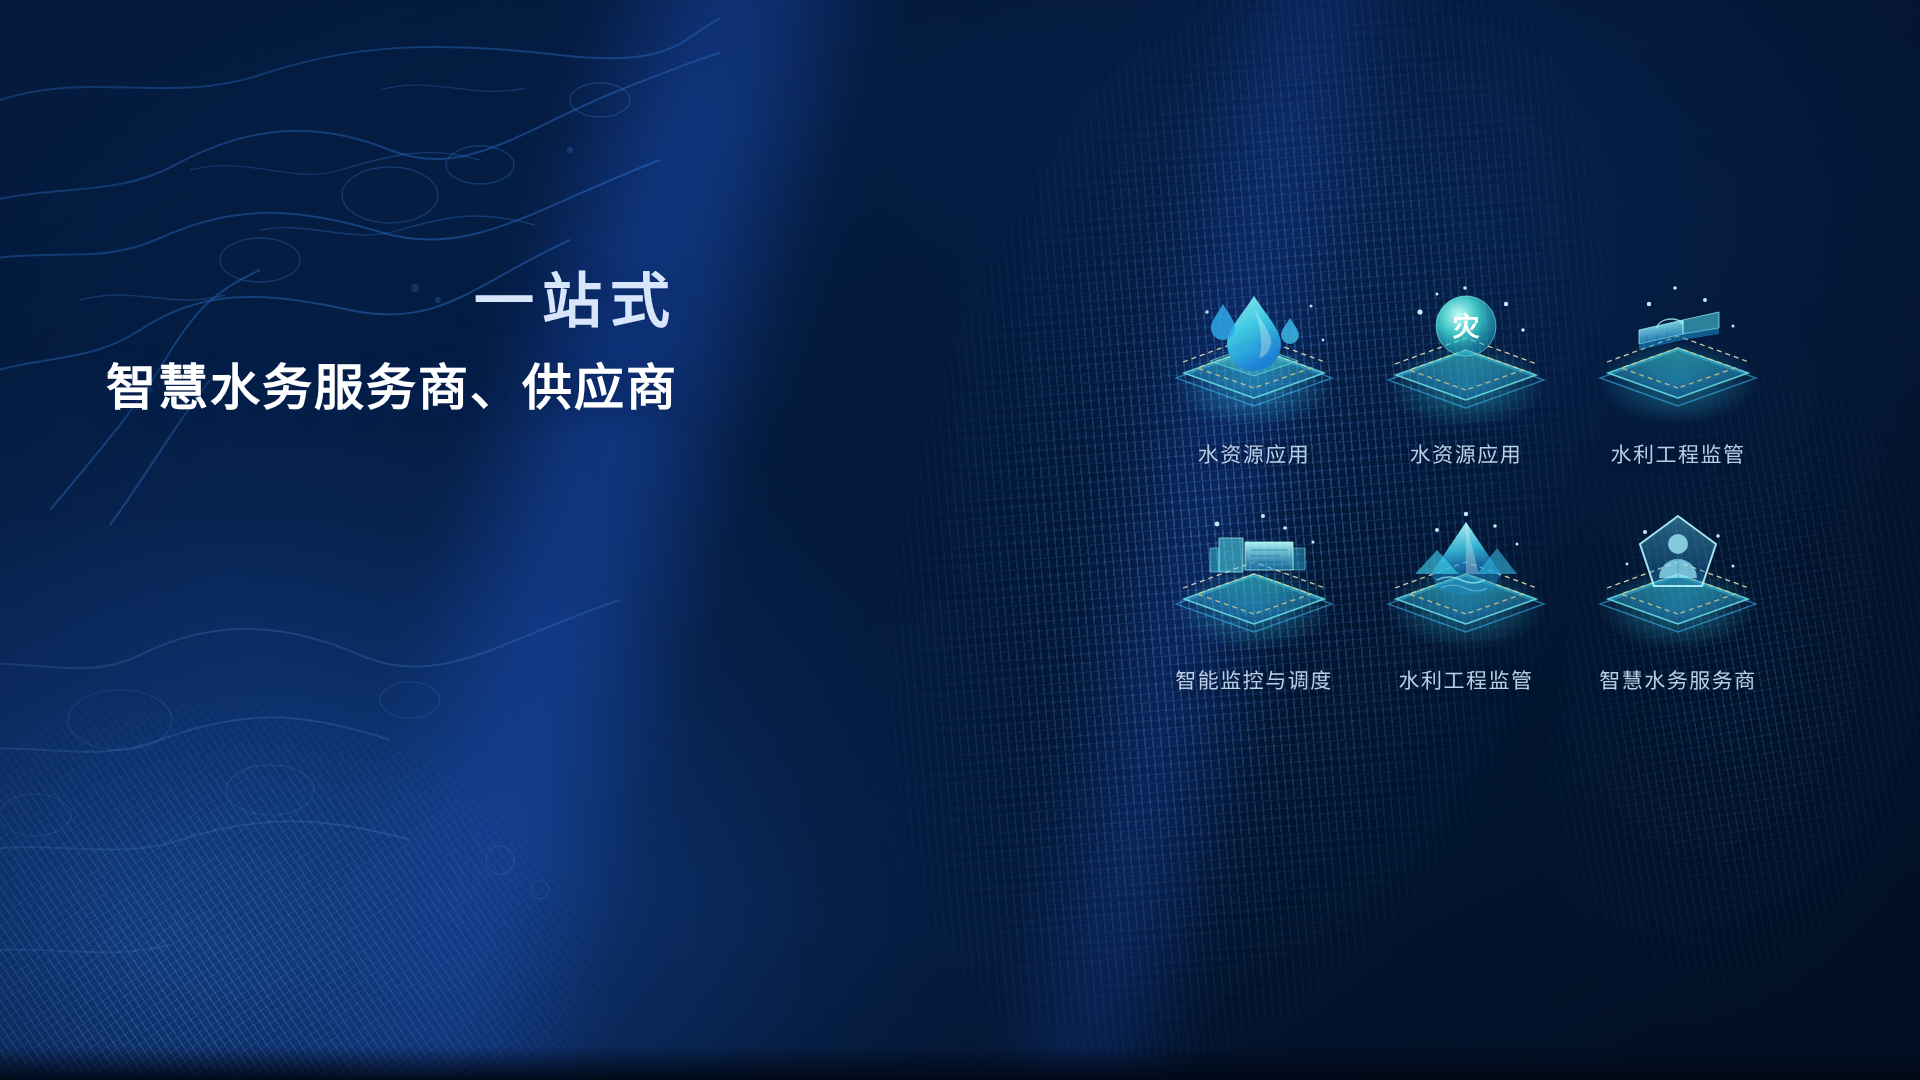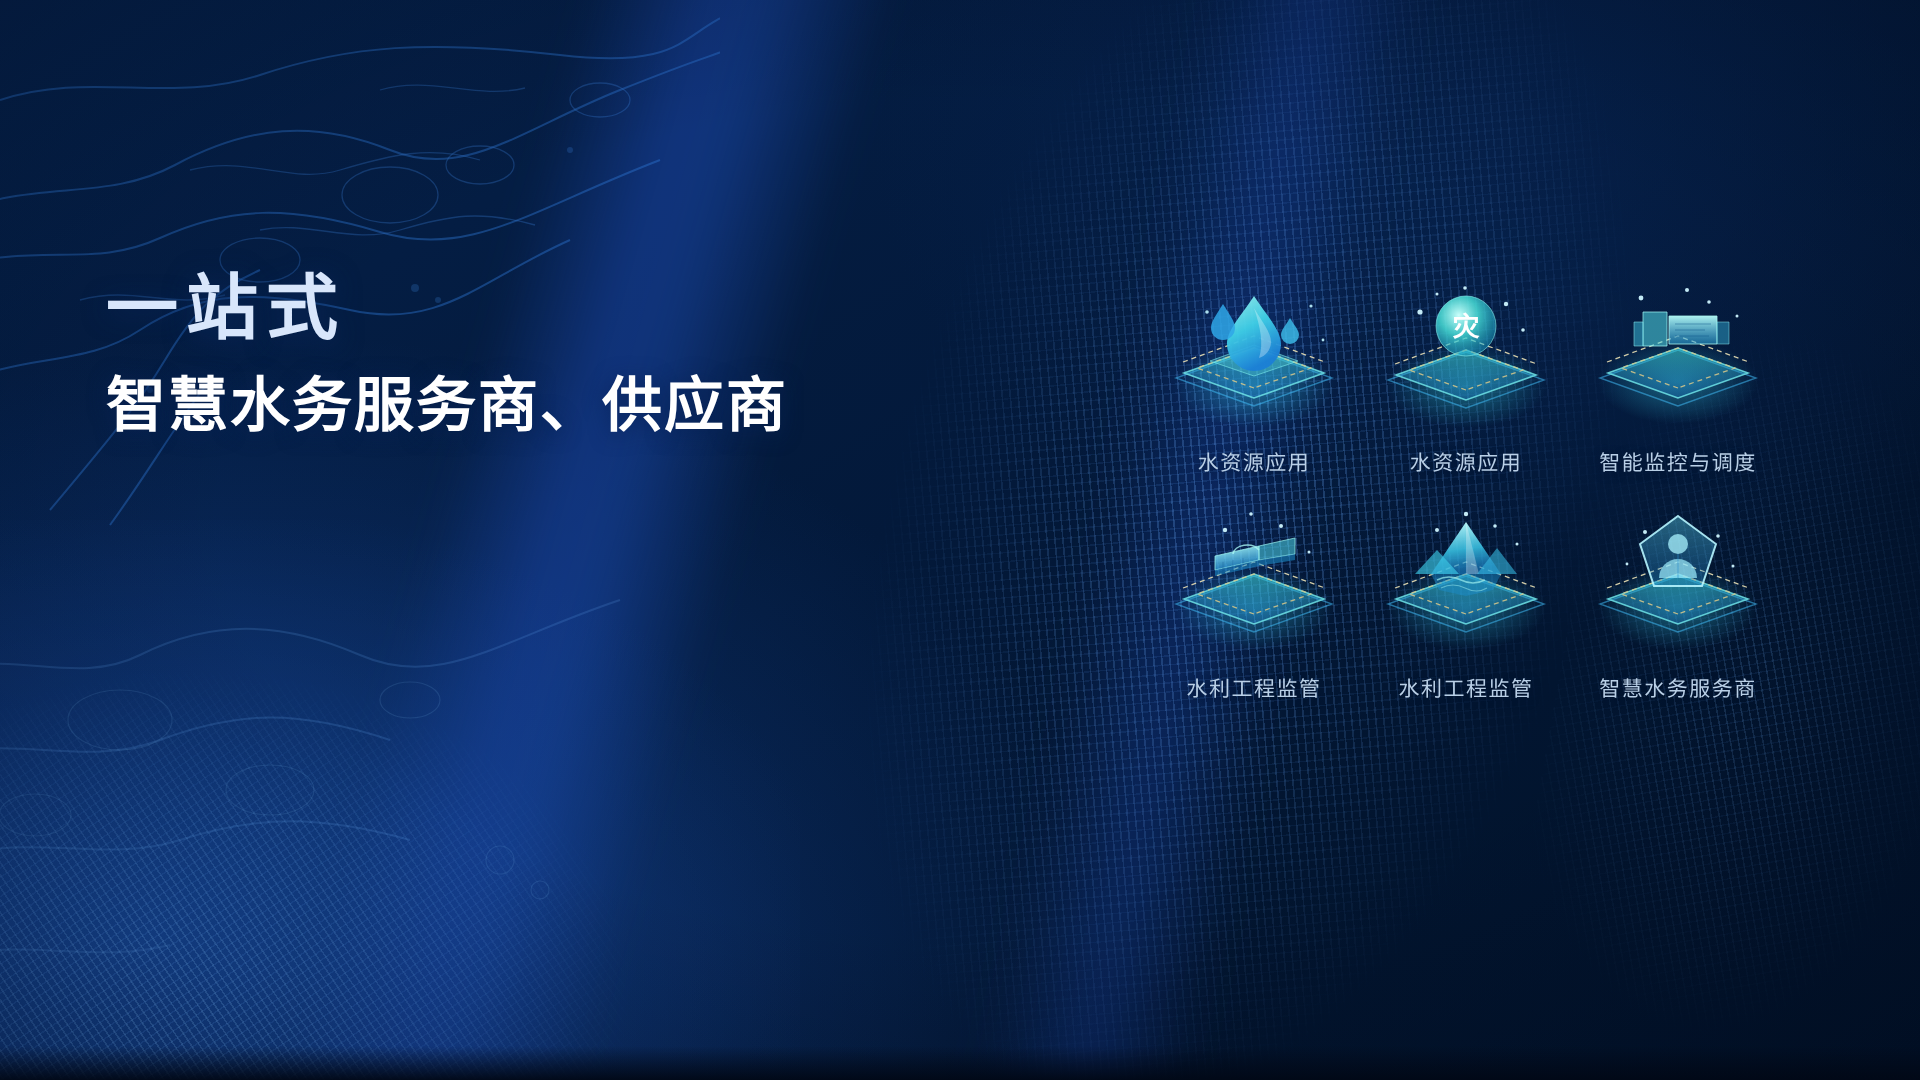--- a/index.html
+++ b/index.html
@@ -111,31 +111,32 @@
   }
 
   
   .headline {
     position: absolute;
     left: 106px;
     top: 272px;
     z-index: 8;
   }
   .title-main {
-    font-size: 72px;
+    font-size: 60px;
     line-height: 1.0;
     font-weight: 700;
     letter-spacing: 8px;
     color: #d8e6fb;
     text-shadow: 0 4px 26px rgba(10,40,95,0.75);
     white-space: nowrap;
+    text-align: right;
   }
   .title-sub {
     margin-top: 30px;
-    font-size: 60px;
+    font-size: 50px;
     line-height: 1.05;
     font-weight: 700;
     letter-spacing: 2px;
     color: #ffffff;
     text-shadow: 0 3px 20px rgba(8,34,85,0.8);
     white-space: nowrap;
   }
 
   
   .grid {
@@ -155,21 +156,21 @@
     align-items: center;
     justify-content: flex-start;
   }
   .cell .art {
     width: 182px;
     height: 152px;
     position: relative;
   }
   .cell .art svg { width: 100%; height: 100%; display: block; overflow: visible; }
   .cell .cap {
-    margin-top: 12px;
+    margin-top: 4px;
     font-size: 21px;
     letter-spacing: 1.5px;
     color: #b9cfe6;
     white-space: nowrap;
     text-shadow: 0 2px 10px rgba(4,20,50,0.9);
   }
 </style>
 </head>
 <body>
 
@@ -308,20 +309,64 @@
           </g>
         </svg>
       </div>
       <div class="cap">水资源应用</div>
     </div>
 
     <div class="cell">
       <div class="art">
         <svg viewBox="0 0 182 152">
           <defs>
+            <linearGradient id="plate4" x1="0" y1="0" x2="0" y2="1">
+              <stop offset="0" stop-color="#3fd9d4" stop-opacity="0.55"></stop>
+              <stop offset="1" stop-color="#1a72c8" stop-opacity="0.30"></stop>
+            </linearGradient>
+            <linearGradient id="dam4" x1="0" y1="0" x2="0.3" y2="1">
+              <stop offset="0" stop-color="#b0fbf6"></stop>
+              <stop offset="1" stop-color="#2195d8" stop-opacity="0.7"></stop>
+            </linearGradient>
+            <radialGradient id="halo4" cx="0.5" cy="0.5" r="0.5">
+              <stop offset="0" stop-color="#39d6f0" stop-opacity="0.40"></stop>
+              <stop offset="1" stop-color="#39d6f0" stop-opacity="0"></stop>
+            </radialGradient>
+          </defs>
+          <ellipse cx="91" cy="100" rx="80" ry="42" fill="url(#halo4)"></ellipse>
+          <polygon points="91,124 13,96 91,68 169,96" fill="none" stroke="#3fb8f2" stroke-opacity="0.55" stroke-width="1.4"></polygon>
+          <polygon points="91,116 21,91 91,66 161,91" fill="url(#plate4)" stroke="#6fe3e6" stroke-opacity="0.85" stroke-width="1.6"></polygon>
+          <polygon points="91,106 34,86 91,66 148,86" fill="none" stroke="#d9c98a" stroke-opacity="0.85" stroke-width="1.3" stroke-dasharray="5 4"></polygon>
+          <polyline points="20,80 91,54 162,80" fill="none" stroke="#eae0b4" stroke-opacity="0.9" stroke-width="1.3" stroke-dasharray="5 4"></polyline>
+          <g>
+            <polygon points="52,62 52,48 96,38 96,52" fill="url(#dam4)" stroke="#9bf2ee" stroke-opacity="0.75" stroke-width="1"></polygon>
+            <polygon points="96,52 96,38 132,30 132,46" fill="#4fd6e8" fill-opacity="0.55" stroke="#9bf2ee" stroke-opacity="0.7" stroke-width="1"></polygon>
+            <path d="M70 46 a14 10 0 0 1 26 -4" fill="none" stroke="#a8f6f2" stroke-opacity="0.8" stroke-width="1.6"></path>
+            <polygon points="52,62 96,52 132,46 132,52 96,58 52,68" fill="#1d8fcd" fill-opacity="0.55"></polygon>
+            <g stroke="#0c4f86" stroke-opacity="0.35" stroke-width="0.9">
+              <line x1="60" y1="54" x2="60" y2="65"></line>
+                <line x1="70" y1="52" x2="70" y2="63"></line>
+              <line x1="80" y1="50" x2="80" y2="61"></line>
+            </g>
+          </g>
+          <g fill="#cdf6ff" fill-opacity="0.95">
+            <circle cx="62" cy="22" r="2.2"></circle>
+              <circle cx="88" cy="6" r="1.8"></circle>
+            <circle cx="118" cy="18" r="2"></circle>
+              <circle cx="146" cy="44" r="1.5"></circle>
+          </g>
+        </svg>
+      </div>
+      <div class="cap">水利工程监管</div>
+    </div>
+
+    <div class="cell">
+      <div class="art">
+        <svg viewBox="0 0 182 152">
+          <defs>
             <linearGradient id="plate3" x1="0" y1="0" x2="0" y2="1">
               <stop offset="0" stop-color="#3fd9d4" stop-opacity="0.55"></stop>
               <stop offset="1" stop-color="#1a72c8" stop-opacity="0.30"></stop>
             </linearGradient>
             <linearGradient id="scr3" x1="0" y1="0" x2="0" y2="1">
               <stop offset="0" stop-color="#b6fdf8" stop-opacity="0.95"></stop>
               <stop offset="1" stop-color="#2aa6dd" stop-opacity="0.55"></stop>
             </linearGradient>
             <radialGradient id="halo3" cx="0.5" cy="0.5" r="0.5">
               <stop offset="0" stop-color="#39d6f0" stop-opacity="0.40"></stop>
@@ -352,64 +397,20 @@
           </g>
         </svg>
       </div>
       <div class="cap">智能监控与调度</div>
     </div>
 
     <div class="cell">
       <div class="art">
         <svg viewBox="0 0 182 152">
           <defs>
-            <linearGradient id="plate4" x1="0" y1="0" x2="0" y2="1">
-              <stop offset="0" stop-color="#3fd9d4" stop-opacity="0.55"></stop>
-              <stop offset="1" stop-color="#1a72c8" stop-opacity="0.30"></stop>
-            </linearGradient>
-            <linearGradient id="dam4" x1="0" y1="0" x2="0.3" y2="1">
-              <stop offset="0" stop-color="#b0fbf6"></stop>
-              <stop offset="1" stop-color="#2195d8" stop-opacity="0.7"></stop>
-            </linearGradient>
-            <radialGradient id="halo4" cx="0.5" cy="0.5" r="0.5">
-              <stop offset="0" stop-color="#39d6f0" stop-opacity="0.40"></stop>
-              <stop offset="1" stop-color="#39d6f0" stop-opacity="0"></stop>
-            </radialGradient>
-          </defs>
-          <ellipse cx="91" cy="100" rx="80" ry="42" fill="url(#halo4)"></ellipse>
-          <polygon points="91,124 13,96 91,68 169,96" fill="none" stroke="#3fb8f2" stroke-opacity="0.55" stroke-width="1.4"></polygon>
-          <polygon points="91,116 21,91 91,66 161,91" fill="url(#plate4)" stroke="#6fe3e6" stroke-opacity="0.85" stroke-width="1.6"></polygon>
-          <polygon points="91,106 34,86 91,66 148,86" fill="none" stroke="#d9c98a" stroke-opacity="0.85" stroke-width="1.3" stroke-dasharray="5 4"></polygon>
-          <polyline points="20,80 91,54 162,80" fill="none" stroke="#eae0b4" stroke-opacity="0.9" stroke-width="1.3" stroke-dasharray="5 4"></polyline>
-          <g>
-            <polygon points="52,62 52,48 96,38 96,52" fill="url(#dam4)" stroke="#9bf2ee" stroke-opacity="0.75" stroke-width="1"></polygon>
-            <polygon points="96,52 96,38 132,30 132,46" fill="#4fd6e8" fill-opacity="0.55" stroke="#9bf2ee" stroke-opacity="0.7" stroke-width="1"></polygon>
-            <path d="M70 46 a14 10 0 0 1 26 -4" fill="none" stroke="#a8f6f2" stroke-opacity="0.8" stroke-width="1.6"></path>
-            <polygon points="52,62 96,52 132,46 132,52 96,58 52,68" fill="#1d8fcd" fill-opacity="0.55"></polygon>
-            <g stroke="#0c4f86" stroke-opacity="0.35" stroke-width="0.9">
-              <line x1="60" y1="54" x2="60" y2="65"></line>
-                <line x1="70" y1="52" x2="70" y2="63"></line>
-              <line x1="80" y1="50" x2="80" y2="61"></line>
-            </g>
-          </g>
-          <g fill="#cdf6ff" fill-opacity="0.95">
-            <circle cx="62" cy="22" r="2.2"></circle>
-              <circle cx="88" cy="6" r="1.8"></circle>
-            <circle cx="118" cy="18" r="2"></circle>
-              <circle cx="146" cy="44" r="1.5"></circle>
-          </g>
-        </svg>
-      </div>
-      <div class="cap">水利工程监管</div>
-    </div>
-
-    <div class="cell">
-      <div class="art">
-        <svg viewBox="0 0 182 152">
-          <defs>
             <linearGradient id="plate5" x1="0" y1="0" x2="0" y2="1">
               <stop offset="0" stop-color="#3fd9d4" stop-opacity="0.55"></stop>
               <stop offset="1" stop-color="#1a72c8" stop-opacity="0.30"></stop>
             </linearGradient>
             <linearGradient id="mtn5" x1="0" y1="0" x2="0.2" y2="1">
               <stop offset="0" stop-color="#cbfffb"></stop>
               <stop offset="0.6" stop-color="#39c6e8" stop-opacity="0.85"></stop>
               <stop offset="1" stop-color="#1a85cf" stop-opacity="0.6"></stop>
             </linearGradient>
             <radialGradient id="halo5" cx="0.5" cy="0.5" r="0.5">

